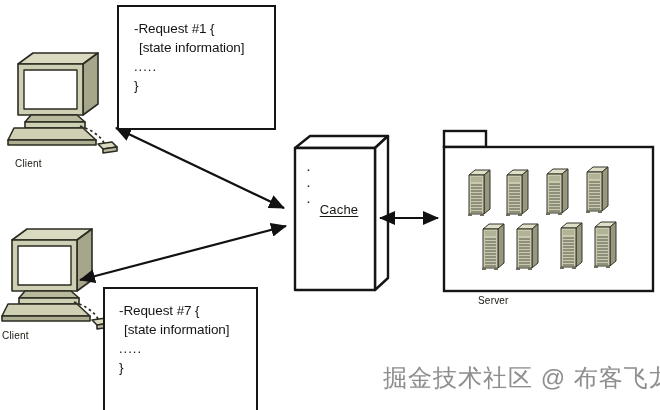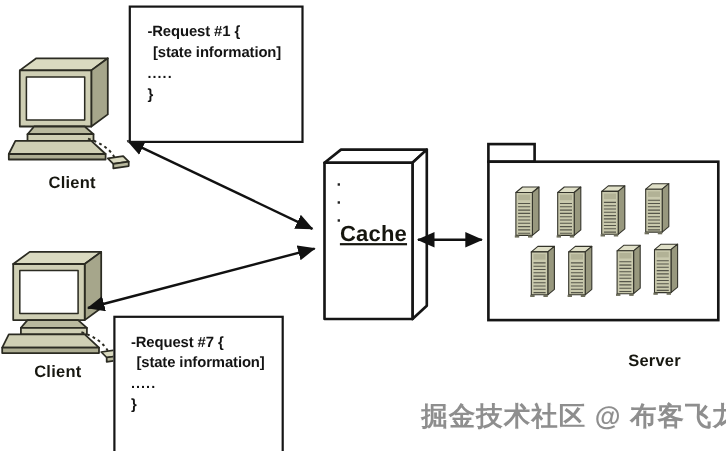--- a/index.html
+++ b/index.html
@@ -1,25 +1,25 @@
 <!DOCTYPE html>
 <html><head>
 <meta charset="utf-8">
 <style>
   html,body{margin:0;padding:0;background:#ffffff;}
   .canvas{
     position:relative;width:660px;height:410px;background:#ffffff;overflow:hidden;
-    font-family:"Liberation Sans","DejaVu Sans",sans-serif;color:#141414;font-weight:bold;
+    font-family:"Liberation Sans","DejaVu Sans",sans-serif;color:#141414;
   }
   .overlay{position:absolute;left:0;top:0;width:660px;height:410px;}
-  .lbl{position:absolute;font-size:15px;color:#16160f;text-align:right;letter-spacing:.2px;}
+  .lbl{position:absolute;font-size:10px;color:#16160f;text-align:left;letter-spacing:.2px;}
   .client1-lbl{left:15px;top:158px;width:72px;}
   .client2-lbl{left:2px;top:330px;width:72px;}
-  .cache-lbl{left:309px;top:202px;width:60px;text-align:right;text-decoration:underline;text-underline-offset:2px;font-size:20px;}
-  .server-lbl{left:527px;top:295px;width:92px;margin-top:25px;}
+  .cache-lbl{left:309px;top:202px;width:60px;text-align:center;text-decoration:underline;text-underline-offset:2px;font-size:13px;}
+  .server-lbl{left:478px;top:295px;width:92px;}
   .cache-dots{position:absolute;left:306px;top:161px;font-size:15px;line-height:16px;white-space:pre-line;color:#222;}
   .req-box{
     position:absolute;background:#ffffff;border:2.5px solid #151515;
     font-size:13.5px;line-height:19px;color:#141414;letter-spacing:-.1px;
   }
   .req1{left:117px;top:5px;width:140px;height:109px;padding:12px 0 0 15px;}
   .req2{left:103px;top:287px;width:137px;height:112px;padding:12px 0 0 14px;}
   .req-line2{padding-left:5px;}
   .req-line3{font-size:13px;letter-spacing:1px;}
   .watermark{

